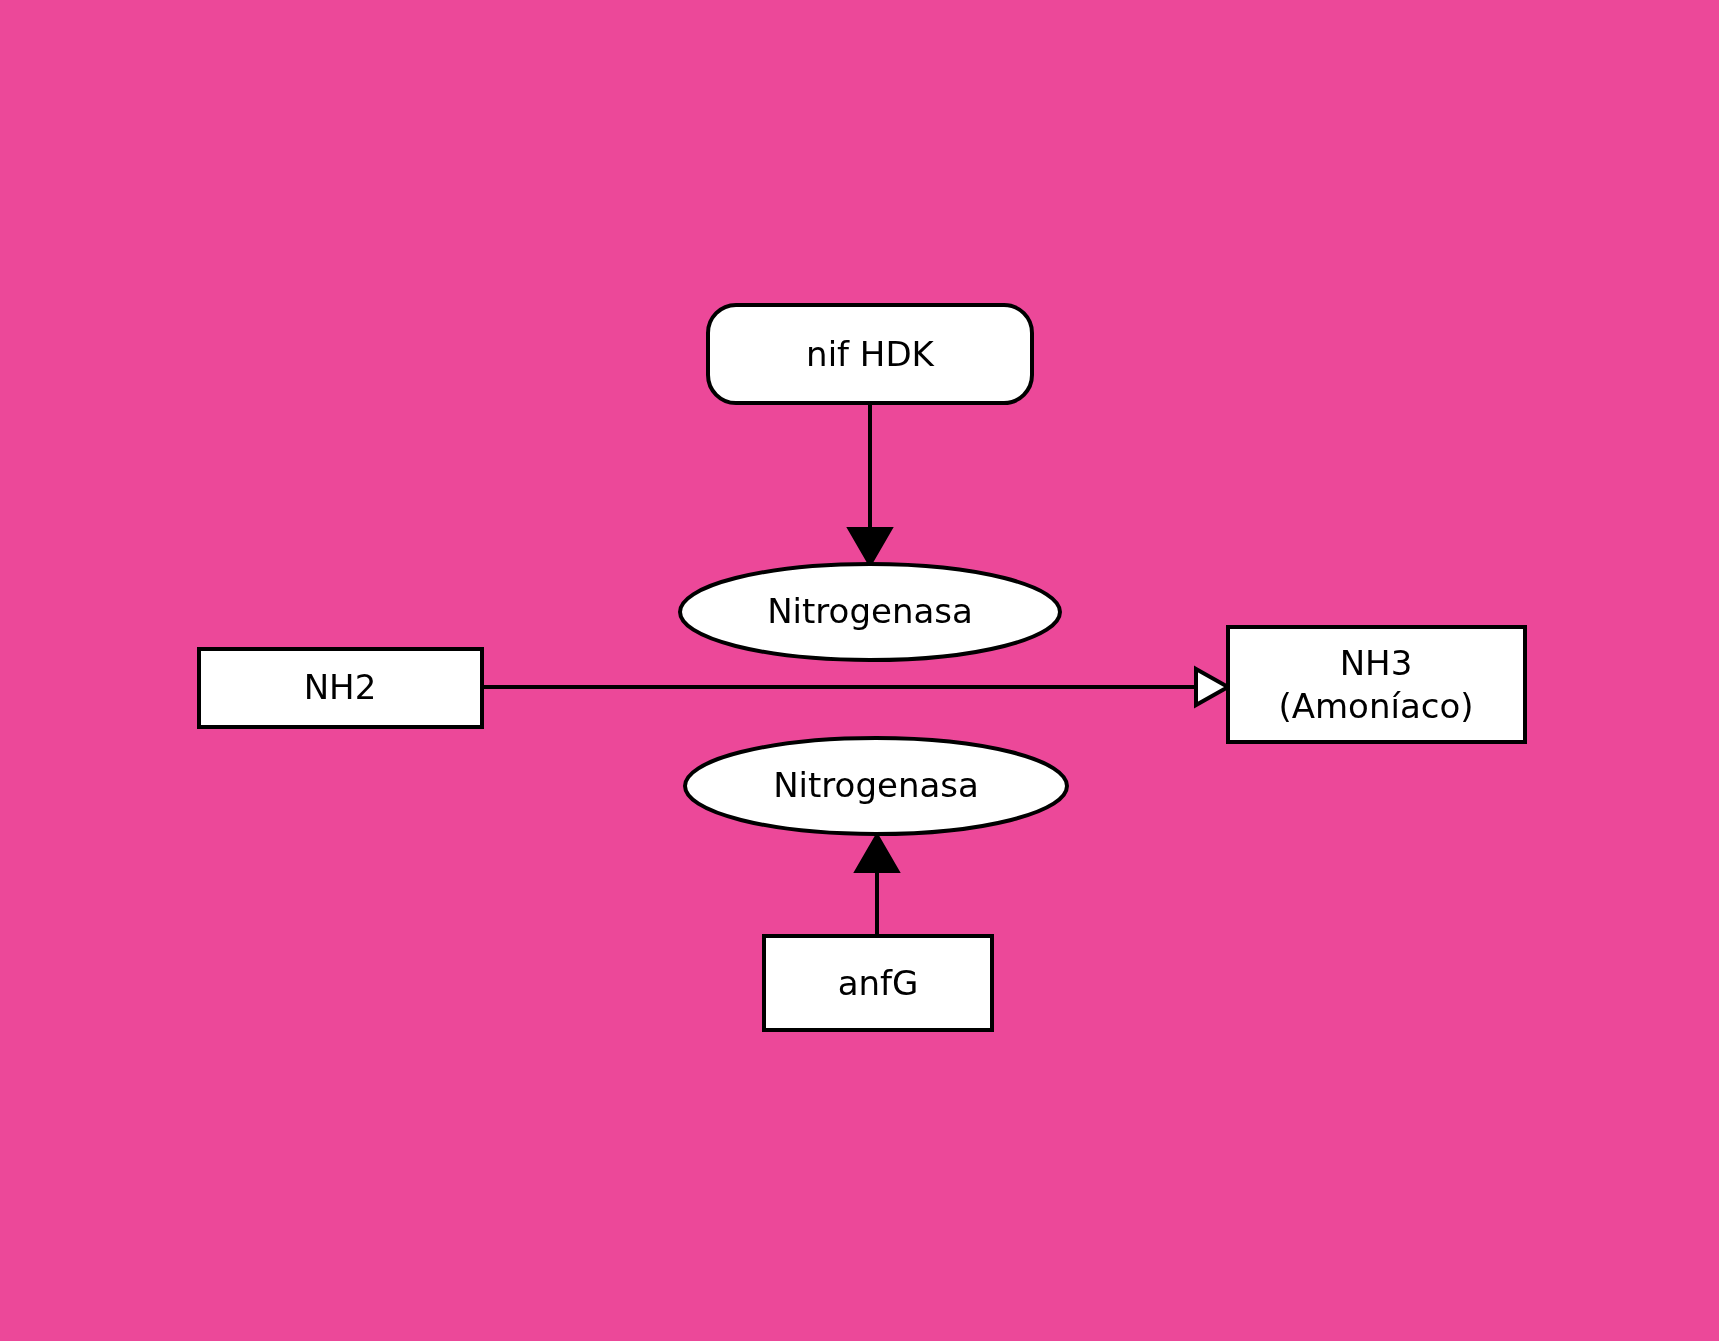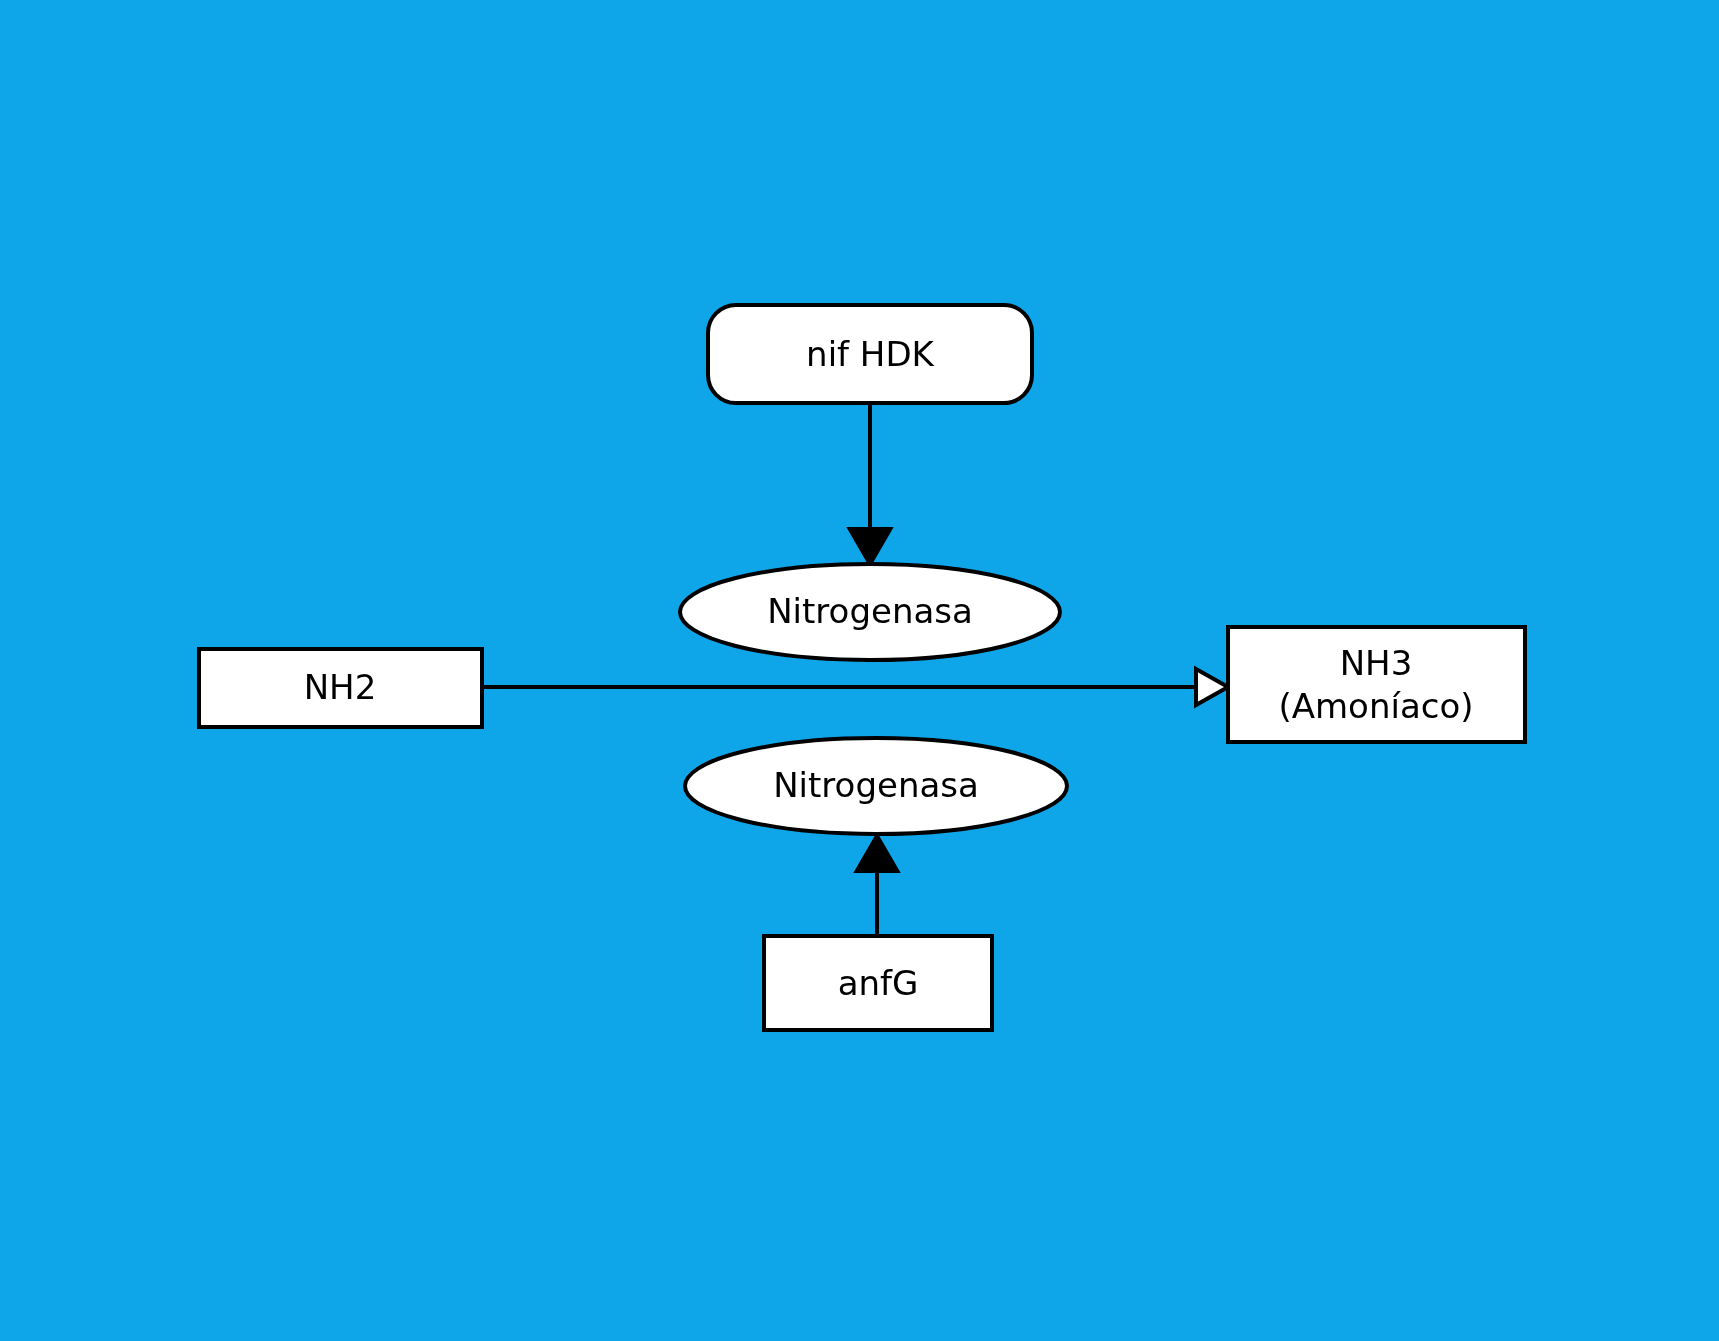--- a/index.html
+++ b/index.html
@@ -8,21 +8,21 @@
     padding: 0;
     background: #ffffff;
   }
   body {
     font-family: "DejaVu Sans", sans-serif;
   }
   #canvas {
     position: relative;
     width: 1719px;
     height: 1341px;
-    background: #0ea5e9;
+    background: #ec4899;
     overflow: hidden;
   }
   #diagram-svg {
     position: absolute;
     left: 0;
     top: 0;
     width: 1719px;
     height: 1341px;
   }
   .node-label {

